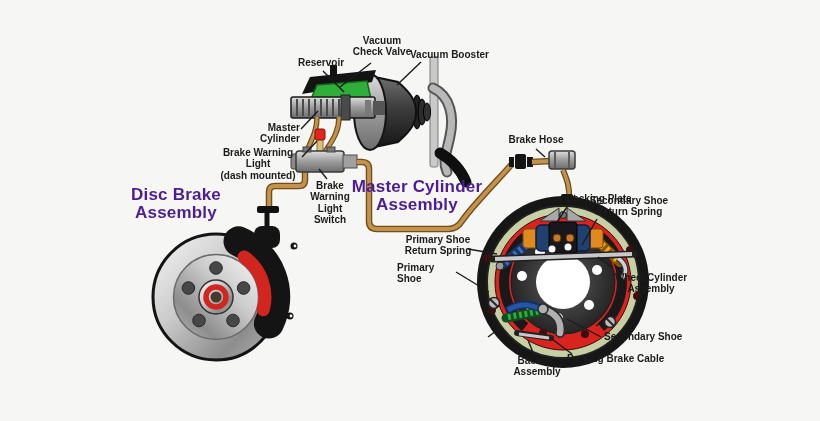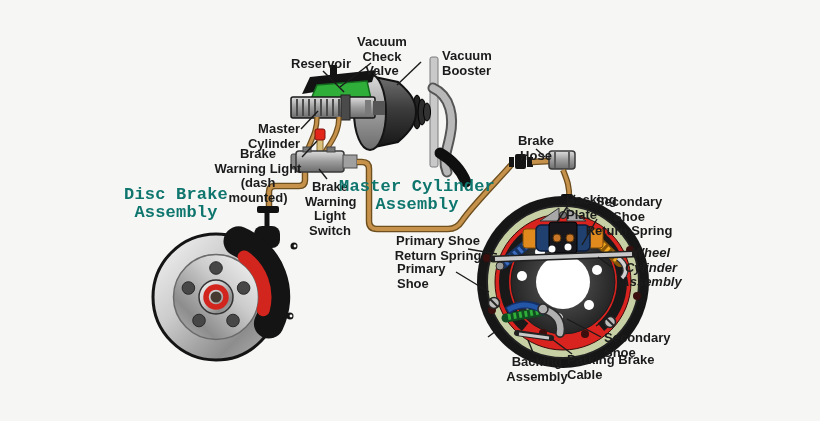--- a/index.html
+++ b/index.html
@@ -1,20 +1,20 @@
 <!DOCTYPE html>
 <html><head>
 <meta charset="utf-8">
 <style>
   html,body{margin:0;padding:0;}
   body{width:820px;height:421px;background:#f6f6f5;font-family:"Liberation Sans",sans-serif;}
   .stage{position:relative;width:820px;height:421px;overflow:hidden;background:#f6f6f5;}
   .stage svg{position:absolute;left:0;top:0;}
-  .lbl{position:absolute;font-size:13px;font-weight:600;color:#1b1b1b;line-height:1.13;white-space:pre-line;}
-  .ttl{position:absolute;font-size:17px;font-weight:800;color:#0f766e;line-height:1.07;white-space:pre-line;letter-spacing:.2px;text-align:center;font-family:Liberation Mono, monospace;}
+  .lbl{position:absolute;font-size:10px;font-weight:600;color:#1b1b1b;line-height:1.13;white-space:pre-line;}
+  .ttl{position:absolute;font-size:17px;font-weight:800;color:#4c1d95;line-height:1.07;white-space:pre-line;letter-spacing:.2px;text-align:center;}
   .c{text-align:center;} .r{text-align:right;}
 </style>
 </head>
 <body>
 
 <div class="stage">
 
 <svg width="820" height="421" viewBox="0 0 820 421">
   <defs>
     <linearGradient id="gRotor" x1="0" y1="0" x2="1" y2="1">
@@ -233,33 +233,33 @@
     <path d="M534,355 L528,340"></path>
     <path d="M488,337 L500,328"></path>
     <path d="M468,249 L497,254"></path>
     <path d="M456,272 L489,292"></path>
   </g>
 </svg>
 
 <div class="lbl c" style="left:291px;top:57px;width:60px;">Reservoir</div>
 <div class="lbl c" style="left:352px;top:35px;width:60px;">Vacuum
 Check Valve</div>
-<div class="lbl" style="left:410px;top:49px;width:95px;margin-left:32px;">Vacuum Booster</div>
+<div class="lbl" style="left:410px;top:49px;width:95px;">Vacuum Booster</div>
 <div class="lbl r" style="left:230px;top:122px;width:70px;">Master Cylinder</div>
 <div class="lbl c" style="left:213px;top:147px;width:90px;">Brake Warning Light
 (dash mounted)</div>
 <div class="lbl c" style="left:305px;top:180px;width:50px;">Brake
 Warning
 Light
 Switch</div>
 <div class="lbl c" style="left:506px;top:134px;width:60px;">Brake Hose</div>
 <div class="lbl" style="left:566px;top:193px;width:70px;">Backing Plate</div>
 <div class="lbl c" style="left:583px;top:195px;width:92px;">Secondary Shoe
 Return Spring</div>
-<div class="lbl c" style="left:608px;top:246px;width:86px;font-style:italic;">Wheel Cylinder
+<div class="lbl c" style="left:608px;top:272px;width:86px;">Wheel Cylinder
 Assembly</div>
 <div class="lbl" style="left:604px;top:331px;width:84px;">Secondary Shoe</div>
 <div class="lbl" style="left:567px;top:353px;width:110px;">Parking Brake Cable</div>
 <div class="lbl c" style="left:505px;top:355px;width:64px;">Backing
 Assembly</div>
 <div class="lbl c" style="left:394px;top:234px;width:88px;">Primary Shoe
 Return Spring</div>
 <div class="lbl" style="left:397px;top:262px;width:64px;">Primary Shoe</div>
 
 <div class="ttl" style="left:112px;top:186px;width:128px;">Disc Brake

